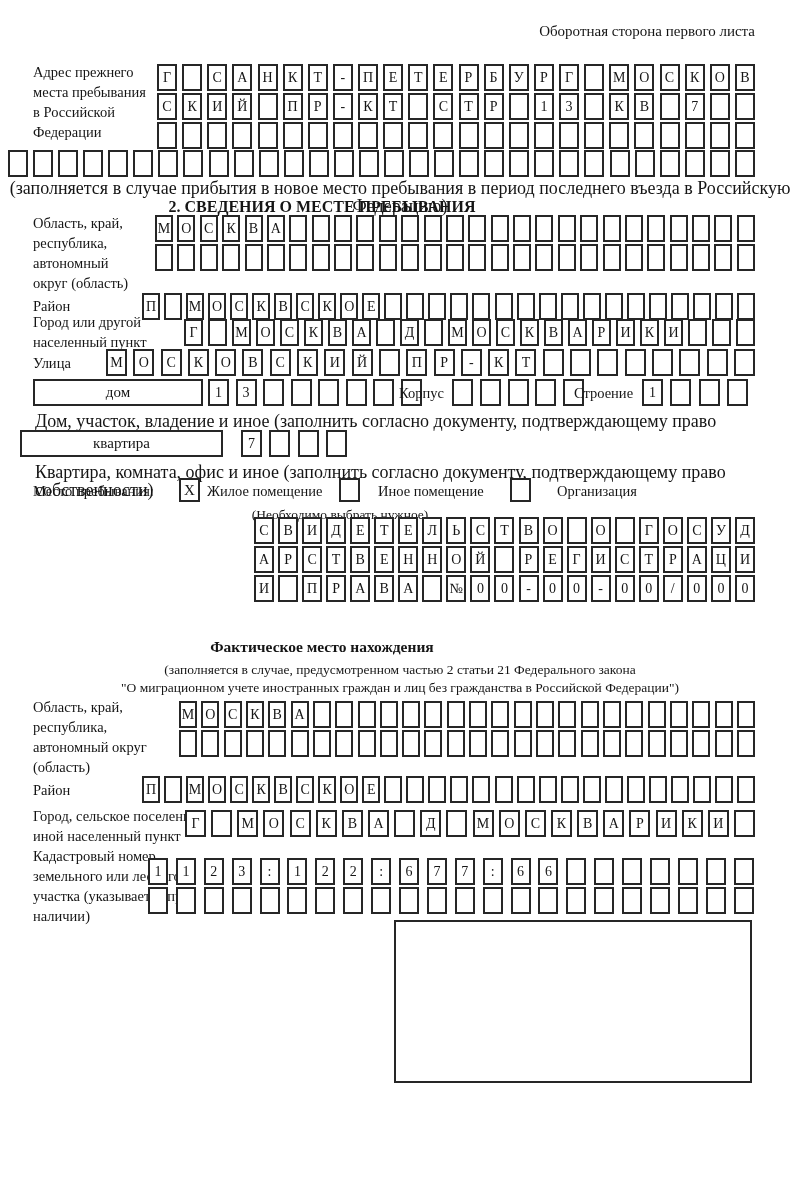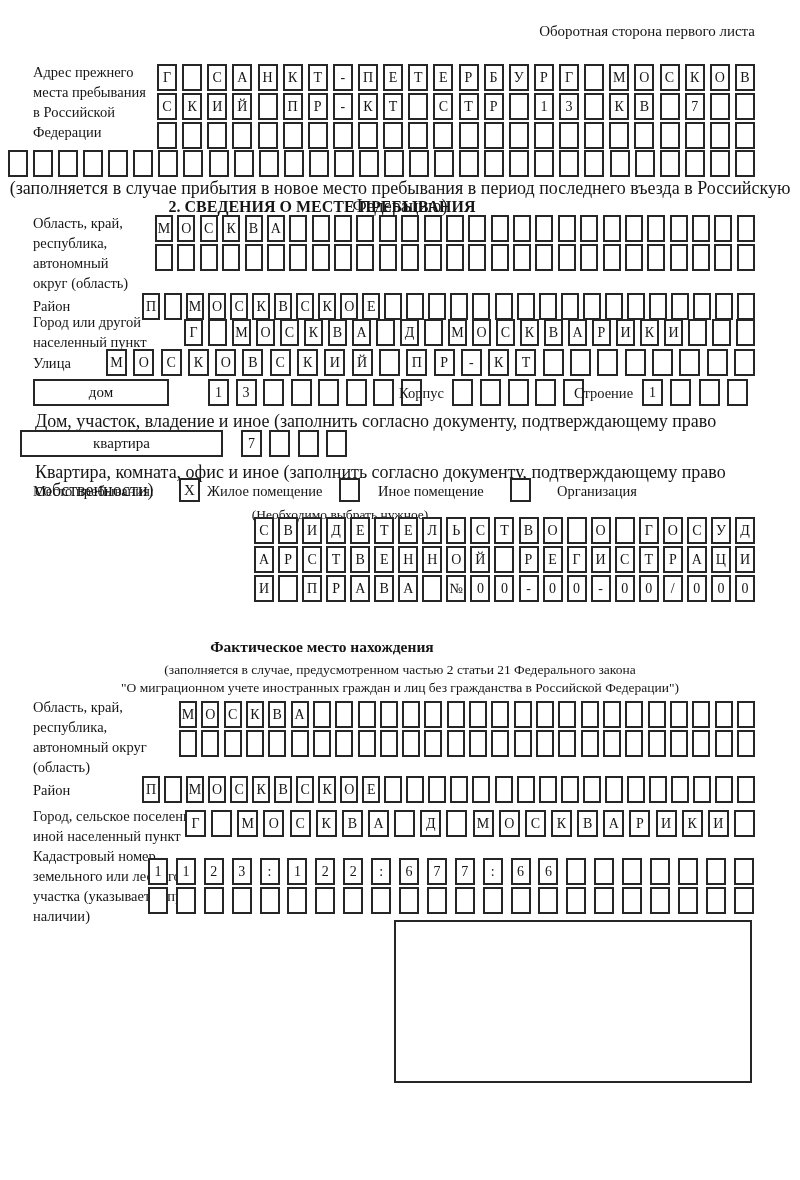--- a/index.html
+++ b/index.html
@@ -290,21 +290,21 @@
       <span class="cell"></span>
       <span class="cell"></span>
       <span class="cell"></span>
       <span class="cell"></span>
       <span class="cell"></span>
       <span class="cell"></span>
       <span class="cell"></span>
       <span class="cell"></span>
     </div>
 
-  <div class="widebox" style="left:33px;top:379px;width:136px;">дом</div>
+  <div class="widebox" style="left:33px;top:379px;width:170px;">дом</div>
   <div class="cellrow" style="left:208px;top:379px;width:214px;--bw:21px;">
       <span class="cell">1</span>
       <span class="cell">3</span>
       <span class="cell"></span>
       <span class="cell"></span>
       <span class="cell"></span>
       <span class="cell"></span>
       <span class="cell"></span>
       <span class="cell"></span>
     </div>

